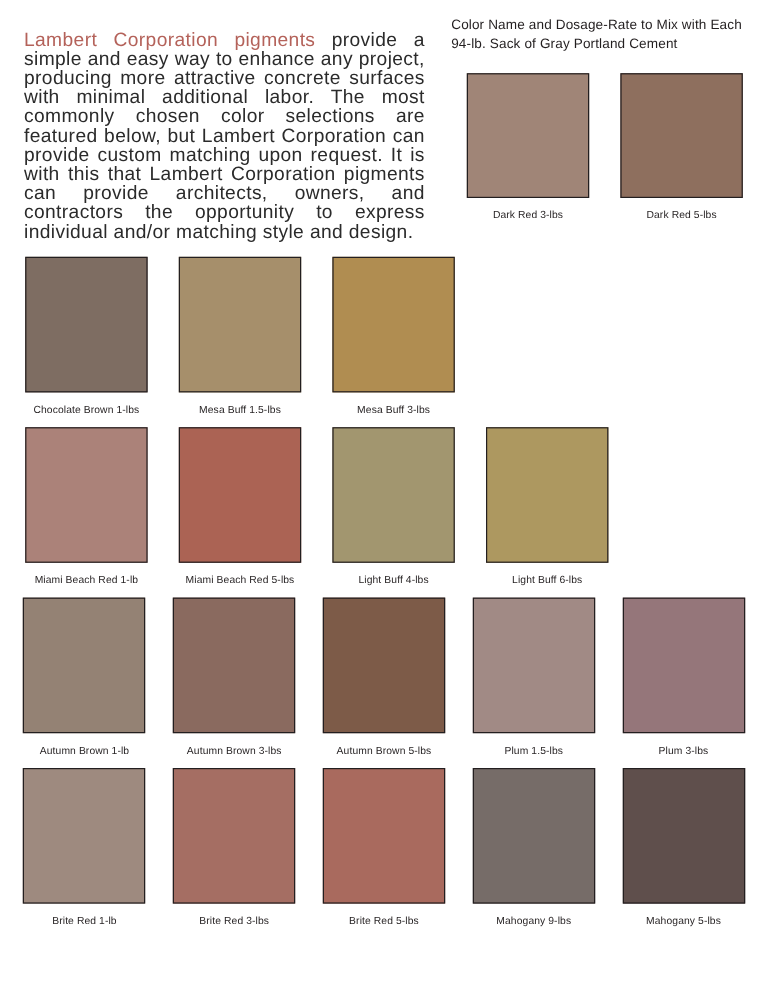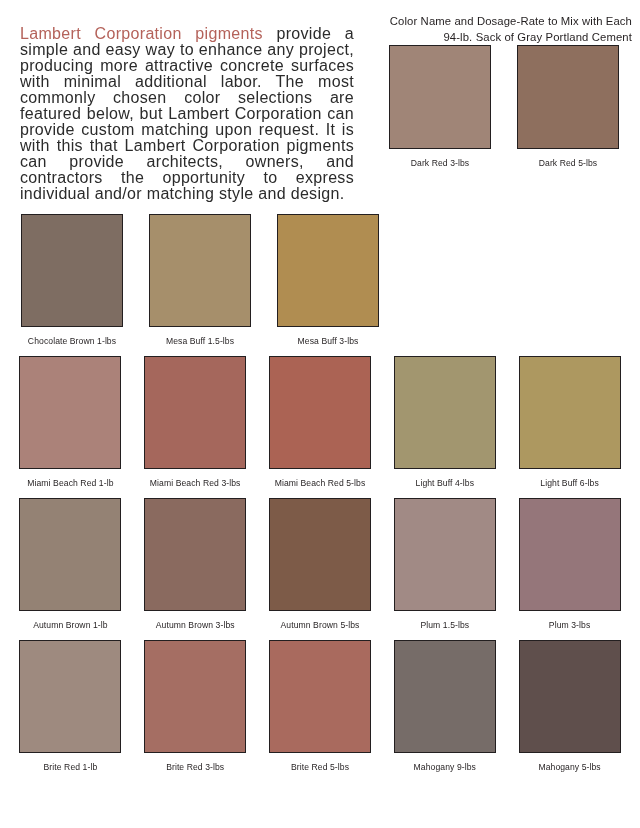--- a/index.html
+++ b/index.html
@@ -49,22 +49,22 @@
   }
 
   .header-col {
     width: 256px;
     box-sizing: border-box;
   }
   .header-title {
     font-size: 11.3px;
     line-height: 15.5px;
     color: #231f20;
-    text-align: right;
-    margin: 0 0 0 0;
+    text-align: left;
+    margin: 0 0 16px 0;
     letter-spacing: 0.01em;
   }
 
   
   .swatch-row {
     display: flex;
     flex-direction: row;
     justify-content: flex-start;
     padding: 0 8px;
     box-sizing: border-box;
@@ -147,24 +147,20 @@
           <div class="chip" style="background: rgb(176, 141, 81);"></div>
           <div class="caption">Mesa Buff 3-lbs</div>
         </div>
       </div>
       <div class="swatch-row">
         <div class="cell">
           <div class="chip" style="background: rgb(171, 130, 121);"></div>
           <div class="caption">Miami Beach Red 1-lb</div>
         </div>
         <div class="cell">
-          <div class="chip" style="background: rgb(165, 103, 92);"></div>
-          <div class="caption">Miami Beach Red 3-lbs</div>
-        </div>
-        <div class="cell">
           <div class="chip" style="background: rgb(171, 99, 84);"></div>
           <div class="caption">Miami Beach Red 5-lbs</div>
         </div>
         <div class="cell">
           <div class="chip" style="background: rgb(162, 150, 111);"></div>
           <div class="caption">Light Buff 4-lbs</div>
         </div>
         <div class="cell">
           <div class="chip" style="background: rgb(173, 152, 96);"></div>
           <div class="caption">Light Buff 6-lbs</div>

